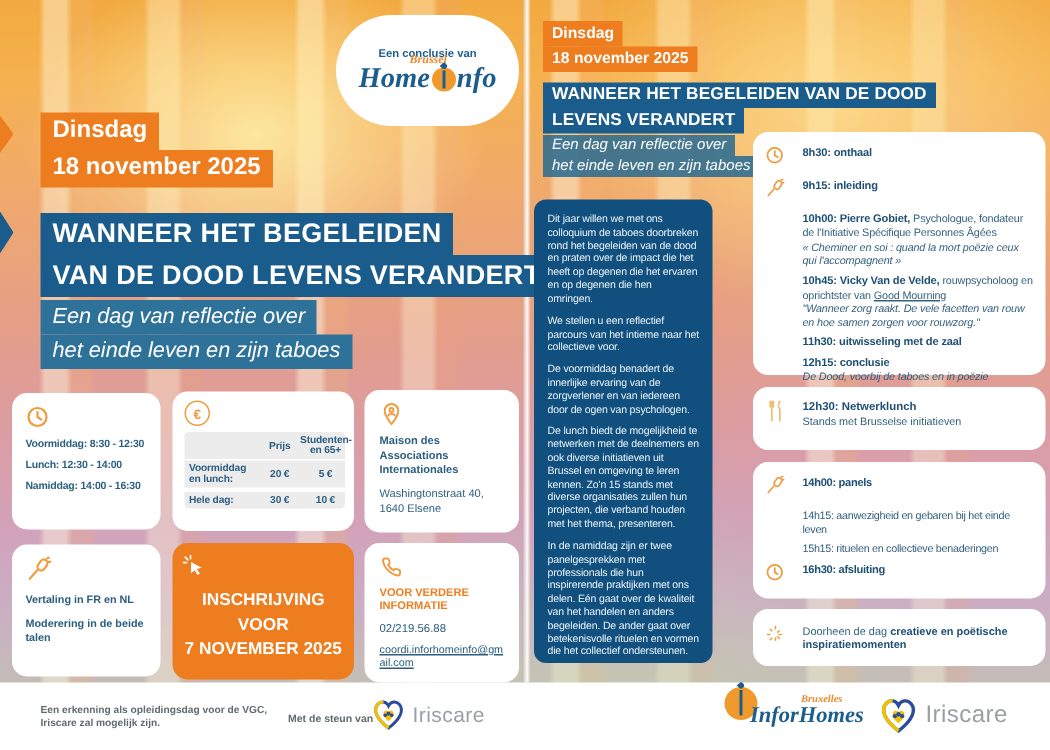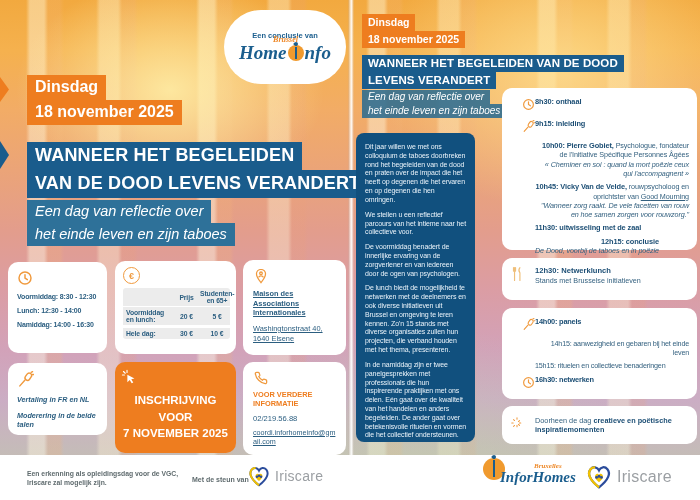--- a/index.html
+++ b/index.html
@@ -57,26 +57,26 @@
   .c-schedule{left:8px;top:262px;width:99px;height:91px;padding:8px 7px 0 9px;box-sizing:border-box;}
   .c-schedule .ln{font-size:7px;font-weight:bold;letter-spacing:-.15px;margin-top:7px;white-space:nowrap;}
   .c-prices{left:115px;top:261px;width:121px;height:93px;padding:6px 6px 0 8px;box-sizing:border-box;}
   .ptable{margin-top:4px;font-size:6.8px;letter-spacing:-.1px;}
   .prow{display:grid;grid-template-columns:47px 27px 34px;align-items:center;padding:2px 3px;}
   .phead{background:#ECECEC;border-radius:3px 3px 0 0;}
   .prow .c2,.prow .c3{text-align:center;}
   .prow1{background:#ECECEC;border-top:1px solid #fff;}
   .prow2{background:#ECECEC;margin-top:3px;border-radius:0 0 3px 3px;}
   .prow b{font-weight:bold;}
-  .c-lang{left:8px;top:363px;width:99px;height:72px;padding:8px 7px 0 9px;box-sizing:border-box;font-style:italic;}
+  .c-lang{left:8px;top:363px;width:99px;height:88px;padding:8px 7px 0 9px;box-sizing:border-box;}
   .c-lang .ln{font-size:7.2px;font-weight:bold;margin-top:7px;line-height:1.25;}
   .c-register{left:115px;top:362px;width:121px;height:91px;background:#EE7D1F;border-radius:10px;
     padding:7px 6px;box-sizing:border-box;color:#fff;}
   .c-register .txt{text-align:center;font-weight:bold;font-size:11.5px;line-height:1.45;margin-top:6px;}
-  .c-venue{left:243px;top:260px;width:103px;height:95px;padding:8px 8px 0 10px;box-sizing:border-box;text-decoration:underline;}
+  .c-venue{left:243px;top:260px;width:103px;height:95px;padding:8px 8px 0 10px;box-sizing:border-box;}
   .c-venue .nm{font-size:7.4px;font-weight:bold;line-height:1.3;margin-top:5px;}
   .c-venue .ad{font-size:7.4px;line-height:1.3;margin-top:6px;}
   .c-contact{left:243px;top:362px;width:103px;height:93px;padding:8px 8px 0 10px;box-sizing:border-box;}
   .c-contact .hd{font-size:7.4px;font-weight:bold;color:#EE7D1F;line-height:1.25;margin-top:4px;}
   .c-contact .ph{font-size:7.6px;font-weight:normal;margin-top:5px;}
   .c-contact .em{font-size:7.2px;text-decoration:underline;word-break:break-all;margin-top:5px;display:block;color:#2B5E80;cursor:pointer;}
 
   .footnote{left:27px;top:469px;width:165px;font-size:6.8px;line-height:1.35;color:#5F6B6E;font-weight:bold;}
   .support{left:192px;top:476px;font-size:7px;color:#5F6B6E;font-weight:bold;}
 
@@ -100,21 +100,21 @@
   .title-r{left:362px;top:55px;}
   .title-r .stack-line{font-size:11.5px;font-weight:bold;padding:2px 6px 3px;letter-spacing:.1px;}
   .sub-r{left:362px;top:90px;}
   .sub-r .stack-line{font-size:10px;font-style:italic;padding:1px 6px 2px;background:rgba(44,108,145,.88);}
 
   .c-intro{left:356px;top:133px;width:119px;height:309px;background:#11507E;border-radius:8px;
     padding:10px 9px;box-sizing:border-box;color:#EAF3FA;}
   .c-intro p{margin:0 0 6px;font-size:7px;line-height:1.26;letter-spacing:-.1px;}
 
   .c-program{left:502px;top:88px;width:195px;height:162px;padding:9px 8px 0 8px;box-sizing:border-box;}
-  .pr-row{display:flex;margin-bottom:4px;text-align:right;}
+  .pr-row{display:flex;margin-bottom:4px;}
   .pr-ico{width:25px;flex:none;padding-top:0;}
   .pr-txt{font-size:7.2px;line-height:1.28;letter-spacing:-.1px;color:#33607F;}
   .pr-txt b{font-size:7.4px;color:#1D4F75;}
   .pr-txt i{display:block;}
   .pr-link{text-decoration:underline;cursor:pointer;}
 
   .c-lunch{left:502px;top:258px;width:195px;height:42px;padding:8px 8px;box-sizing:border-box;display:flex;}
   .c-lunch .bd{font-size:7.2px;line-height:1.35;color:#33607F;}
   .c-lunch b{font-size:7.6px;color:#1D4F75;}
 
@@ -367,21 +367,21 @@
       <span class="pr-ico"></span>
       <span class="pr-txt">15h15: rituelen en collectieve benaderingen</span>
     </div>
     <div class="pr-row">
       <span class="pr-ico">
         <svg width="13" height="13" viewBox="0 0 24 24">
             <circle cx="12" cy="12" r="9" fill="none" stroke="#F09A3E" stroke-width="2.2"></circle>
             <path d="M12 7v5l3.5 2.5" fill="none" stroke="#F09A3E" stroke-width="2.2" stroke-linecap="round"></path>
           </svg>
       </span>
-      <span class="pr-txt"><b>16h30: netwerken</b></span>
+      <span class="pr-txt"><b>16h30: afsluiting</b></span>
     </div>
   </div>
 
   <div class="card c-inspire">
     <span class="pr-ico">
       <svg width="14" height="14" viewBox="0 0 24 24">
         <g stroke="#F09A3E" stroke-width="1.8" stroke-linecap="round" stroke-dasharray="2.5 2.5" fill="none">
           <path d="M12 3v5M12 16v5M3 12h5M16 12h5M6 6l3.5 3.5M14.5 14.5L18 18M6 18l3.5-3.5M14.5 9.5L18 6"></path>
         </g>
       </svg>

